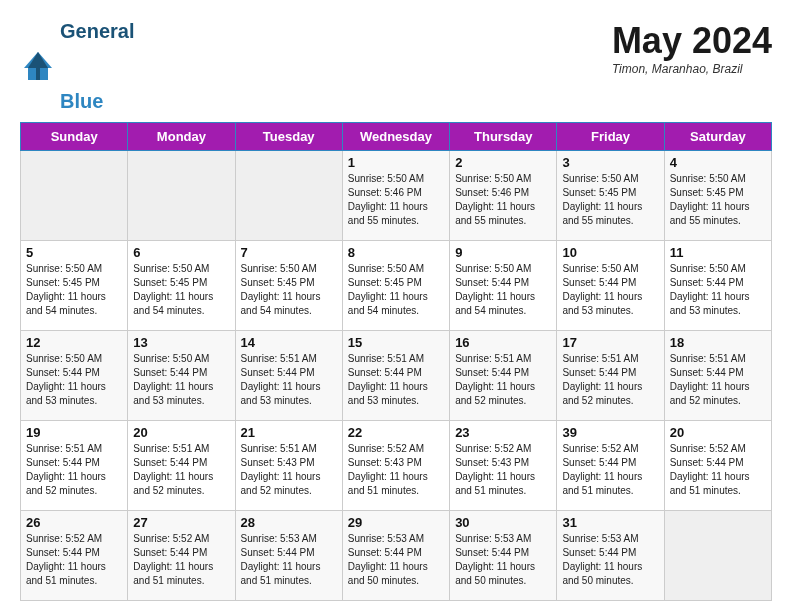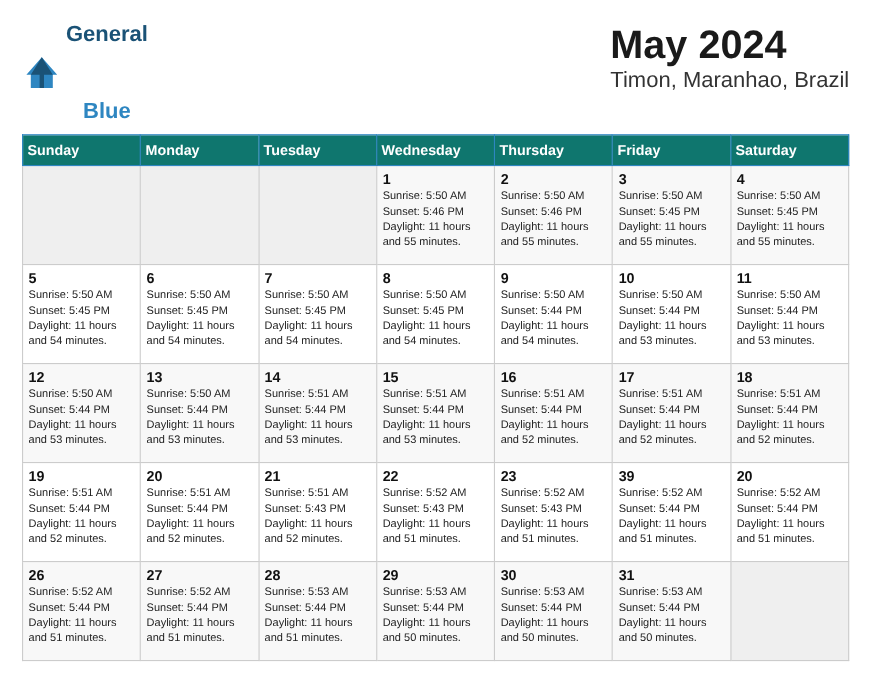--- a/index.html
+++ b/index.html
@@ -12,49 +12,49 @@
     }
     .header {
       display: flex;
       justify-content: space-between;
       align-items: flex-start;
       margin-bottom: 10px;
     }
     .logo {
       display: flex;
       align-items: center;
-      text-align: center;
     }
     .logo-icon {
       width: 36px;
       height: 36px;
       margin-right: 4px;
     }
     .title-block {
       text-align: left;
     }
     .month-title {
       font-size: 36px;
       font-weight: bold;
       color: #1a1a1a;
     }
     .location {
-      font-size: 20px;
+      font-size: 12px;
       color: #333;
+      font-style: italic;
     }
     table {
       width: 100%;
       border-collapse: collapse;
       font-size: 11px;
     }
     thead tr th {
-      background: #0f766e;
+      background: #a21caf;
       color: #fff;
       padding: 6px 4px;
-      text-align: left;
+      text-align: center;
       font-size: 13px;
       font-weight: bold;
       border: 1px solid #2e86c1;
     }
     tbody tr td {
       border: 1px solid #ccc;
       vertical-align: top;
       padding: 4px 5px;
       min-height: 80px;
       height: 90px;

